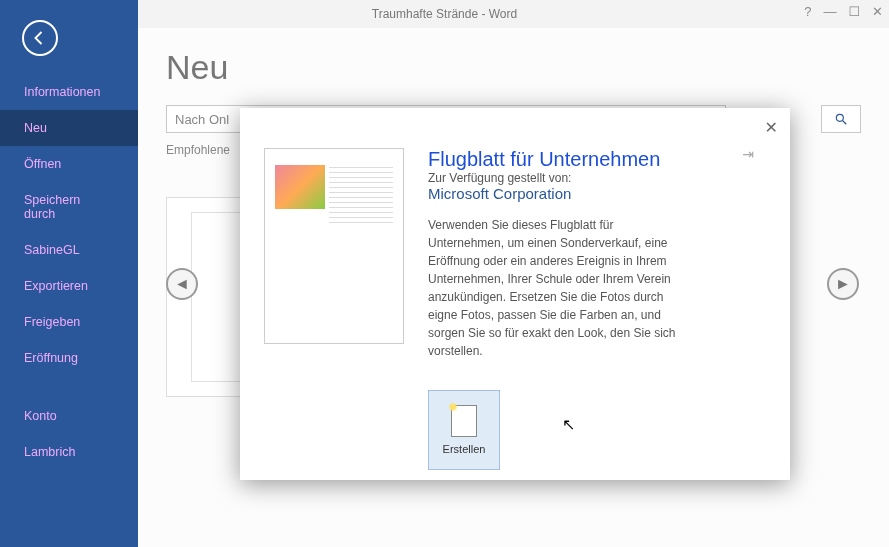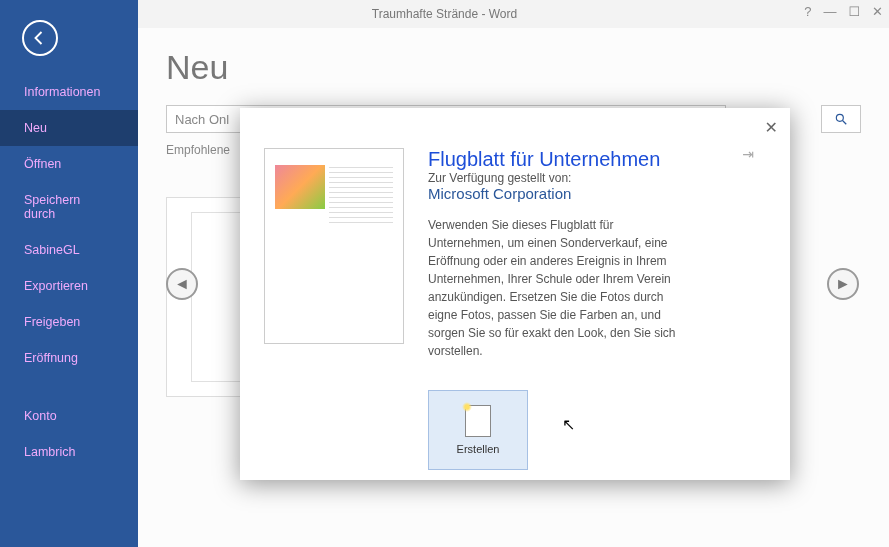--- a/index.html
+++ b/index.html
@@ -41,21 +41,21 @@
 .modal-pin { position: absolute; right: 36px; top: 38px; color: #aaa; font-size: 14px; }
 .modal-preview { width: 140px; height: 196px; border: 1px solid #ccc; background: #fff; padding: 10px 10px; font-size: 7px; color: #555; margin-top: 20px; }
 .modal-preview .pv-title { color: #188050; font-weight: bold; font-size: 9px; line-height: 1.2; }
 .modal-preview .pv-img { width: 50px; height: 44px; background: linear-gradient(135deg,#e89,#fa5,#8c4); margin: 6px 0; }
 .modal-preview .pv-lines { height: 60px; background: repeating-linear-gradient(#ddd, #ddd 1px, transparent 1px, transparent 5px); margin-left: 54px; margin-top: -48px; }
 .modal-right { flex: 1; }
 .modal-title { font-size: 20px; color: #1d4ed8; font-weight: 400; margin-top: 20px; }
 .modal-provided { font-size: 12px; color: #555; }
 .modal-provider { font-size: 15px; color: #2a579a; margin-bottom: 14px; }
 .modal-desc { font-size: 12px; color: #555; line-height: 1.5; margin-bottom: 30px; max-width: 260px; margin-top: 13px; }
-.create-btn { width: 100px; height: 80px; border: 1px solid #a6c0e4; background: #e0ebf8; display: flex; flex-direction: column; align-items: center; justify-content: center; gap: 6px; cursor: pointer; }
+.create-btn { width: 72px; height: 80px; border: 1px solid #a6c0e4; background: #e0ebf8; display: flex; flex-direction: column; align-items: center; justify-content: center; gap: 6px; cursor: pointer; }
 .create-btn .doc-icon { width: 26px; height: 32px; border: 1px solid #888; background: #fff; position: relative; }
 .create-btn .doc-icon::before { content: ""; position: absolute; left: -4px; top: -4px; width: 10px; height: 10px; background: radial-gradient(circle,#ffe066 30%,transparent 70%); }
 .create-label { font-size: 11px; color: #333; }
 .cursor { position: absolute; left: 562px; top: 415px; font-size: 16px; color: #000; pointer-events: none; }
 </style>
 </head>
 <body>
 
 <div class="titlebar">
   <div class="titlebar-title">Traumhafte Strände - Word</div>

